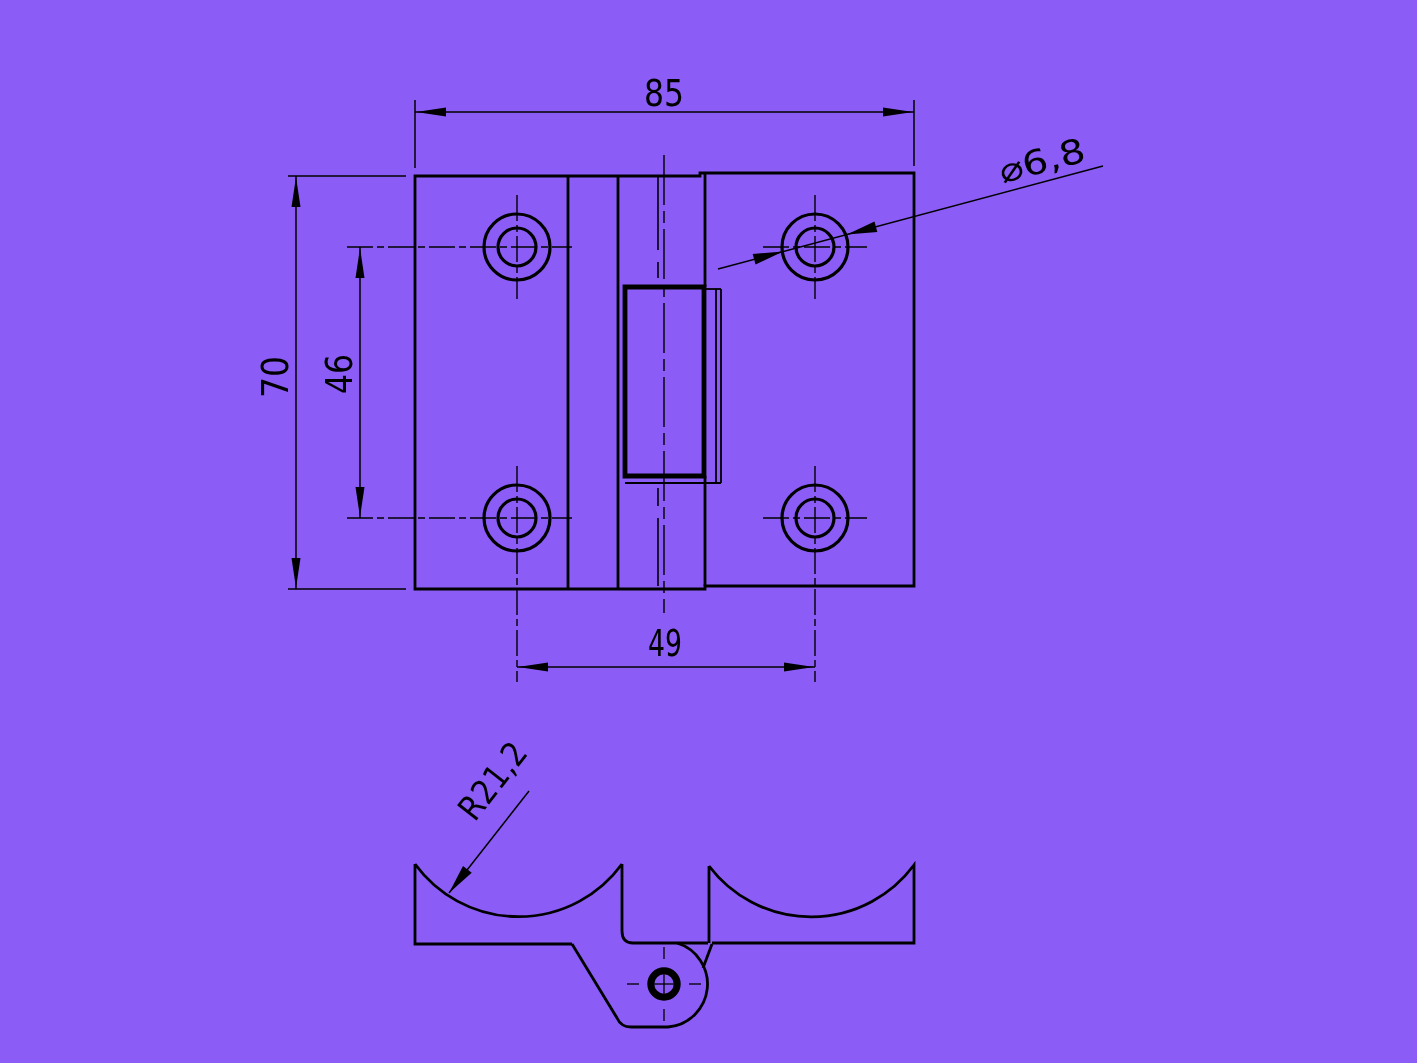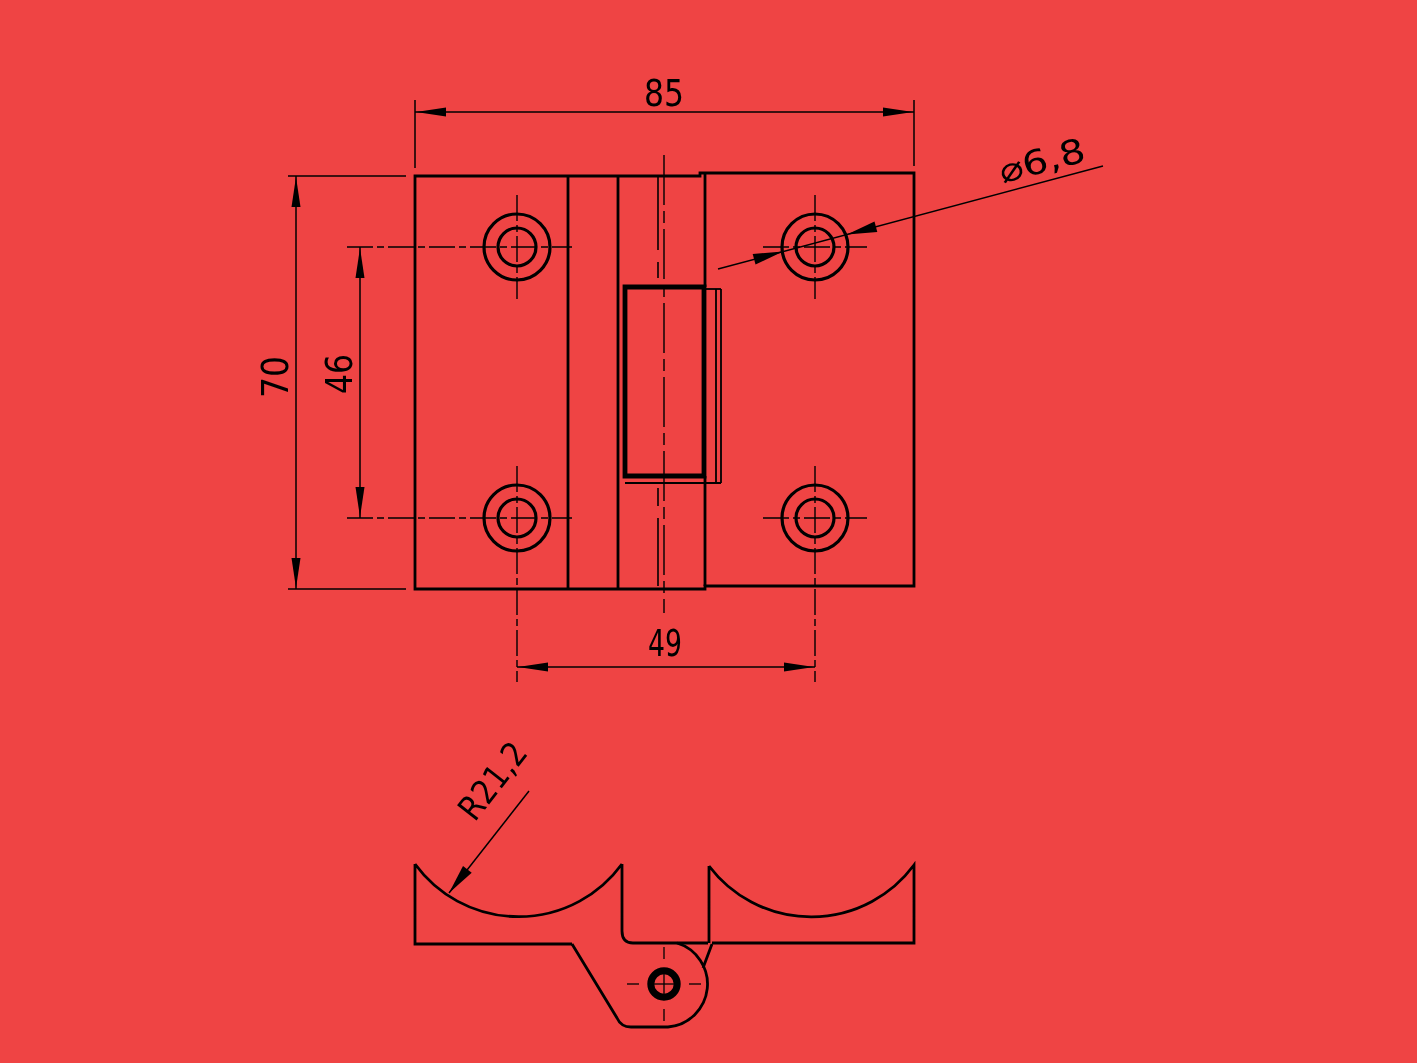--- a/index.html
+++ b/index.html
@@ -2,21 +2,21 @@
 <html><head>
 <meta charset="utf-8">
 <style>
   html, body { margin: 0; padding: 0; }
   body {
     width: 1417px; height: 1063px;
     background: #ffffff;
     font-family: "DejaVu Sans", sans-serif;
     overflow: hidden;
   }
-  .sheet { position: relative; width: 1417px; height: 1063px; background: #ef4444; }
+  .sheet { position: relative; width: 1417px; height: 1063px; background: #8b5cf6; }
   svg { display: block; }
   .dim-text {
     font-family: "DejaVu Sans", sans-serif;
     font-size: 37px;
     fill: #000000;
   }
   .dim-text-sm {
     font-family: "DejaVu Sans", sans-serif;
     font-size: 34px;
     fill: #000000;

